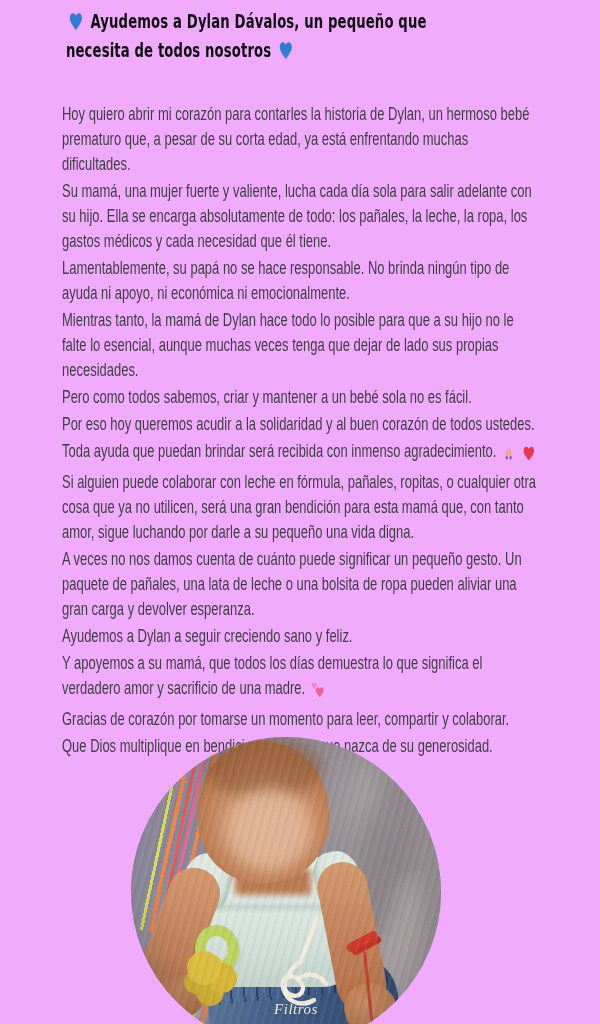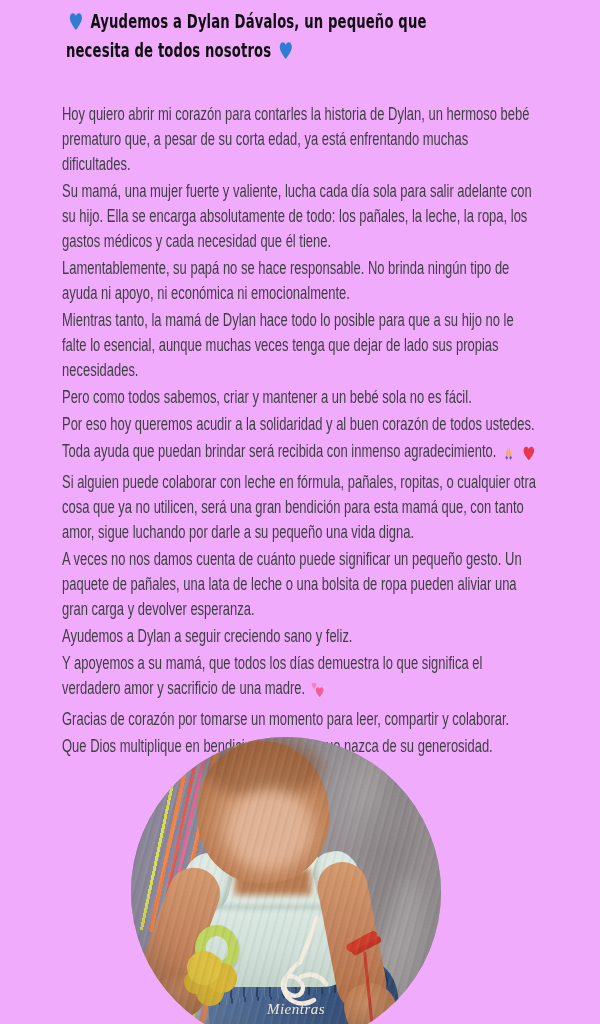--- a/index.html
+++ b/index.html
@@ -208,16 +208,16 @@
       <svg class="drawstring" viewBox="0 0 70 112">
         <g stroke="#f2ecdf" stroke-width="4.5" fill="none" stroke-linecap="round">
           <path d="M47 3 C42 20 35 34 30 47"></path>
           <path d="M30 47 C18 56 8 72 19 79 C30 85 38 74 29 65 C20 56 8 64 15 78 C20 88 33 92 44 85"></path>
           <path d="M31 62 C40 57 50 60 56 69"></path>
         </g>
       </svg>
       <div class="grain"></div>
       <div class="vignette"></div>
     </div>
-    <div class="watermark">Mientras</div>
+    <div class="watermark">Filtros</div>
   </div>
 
 </div>
 
 </body></html>

